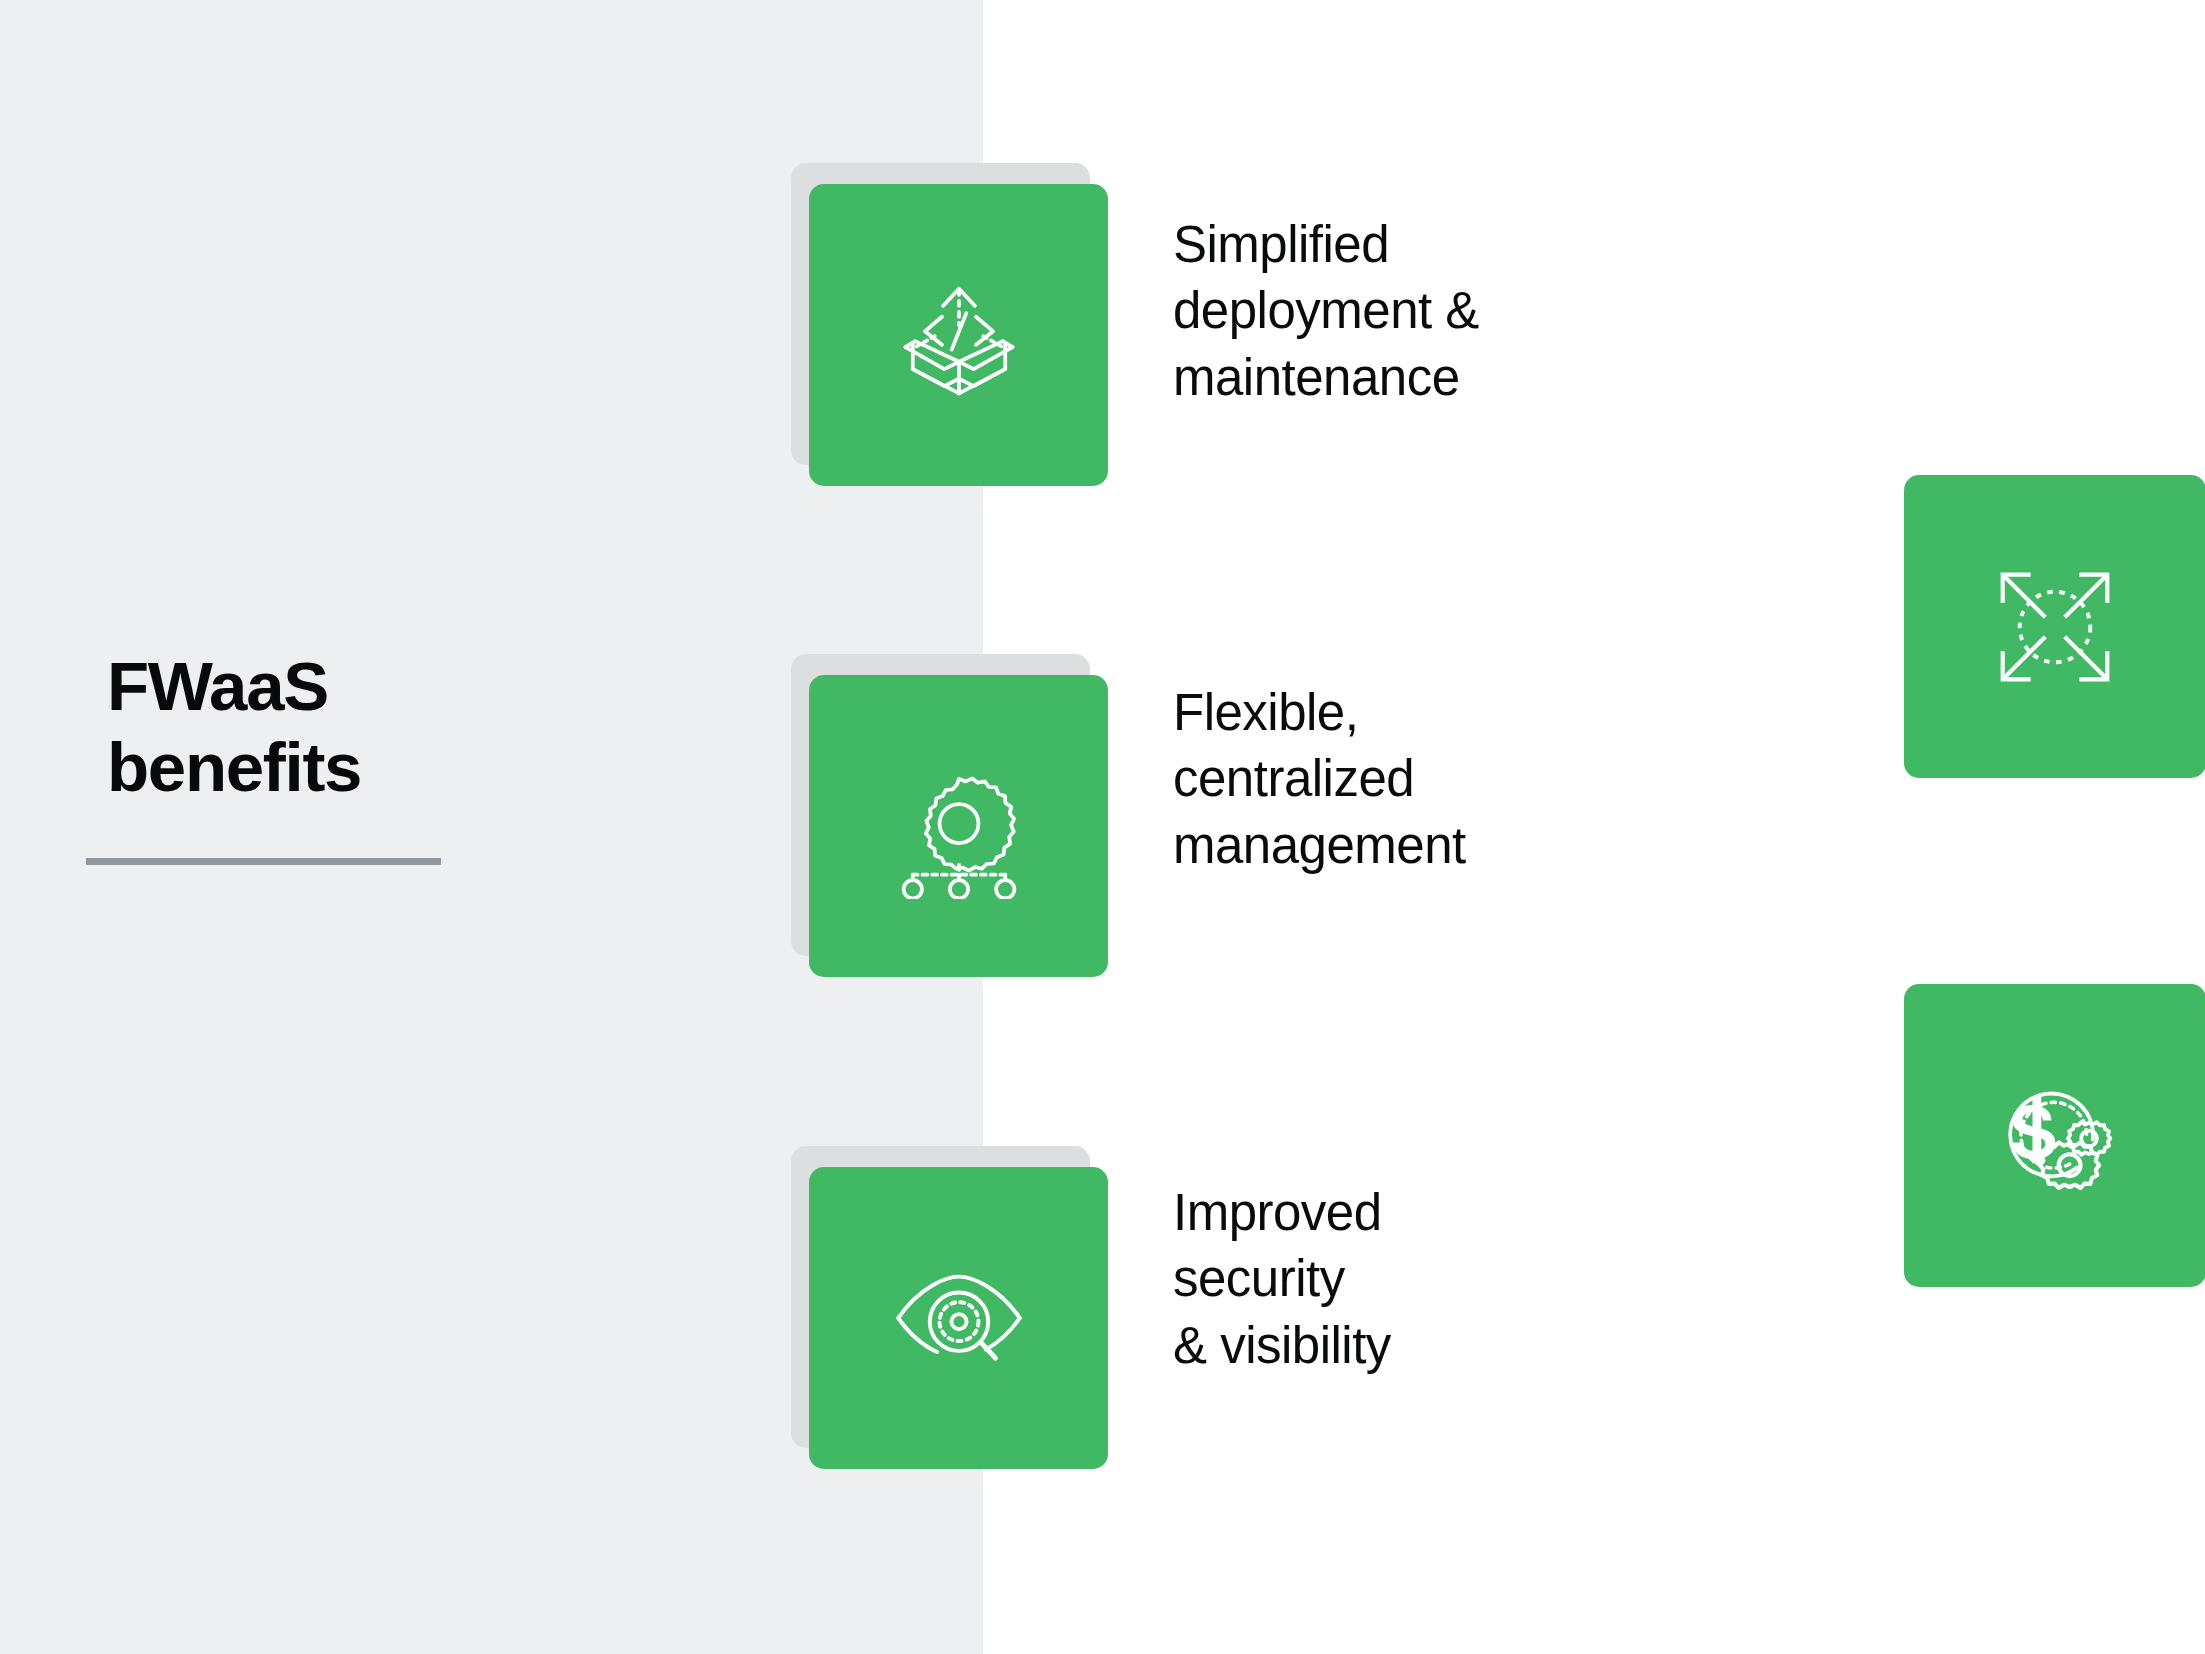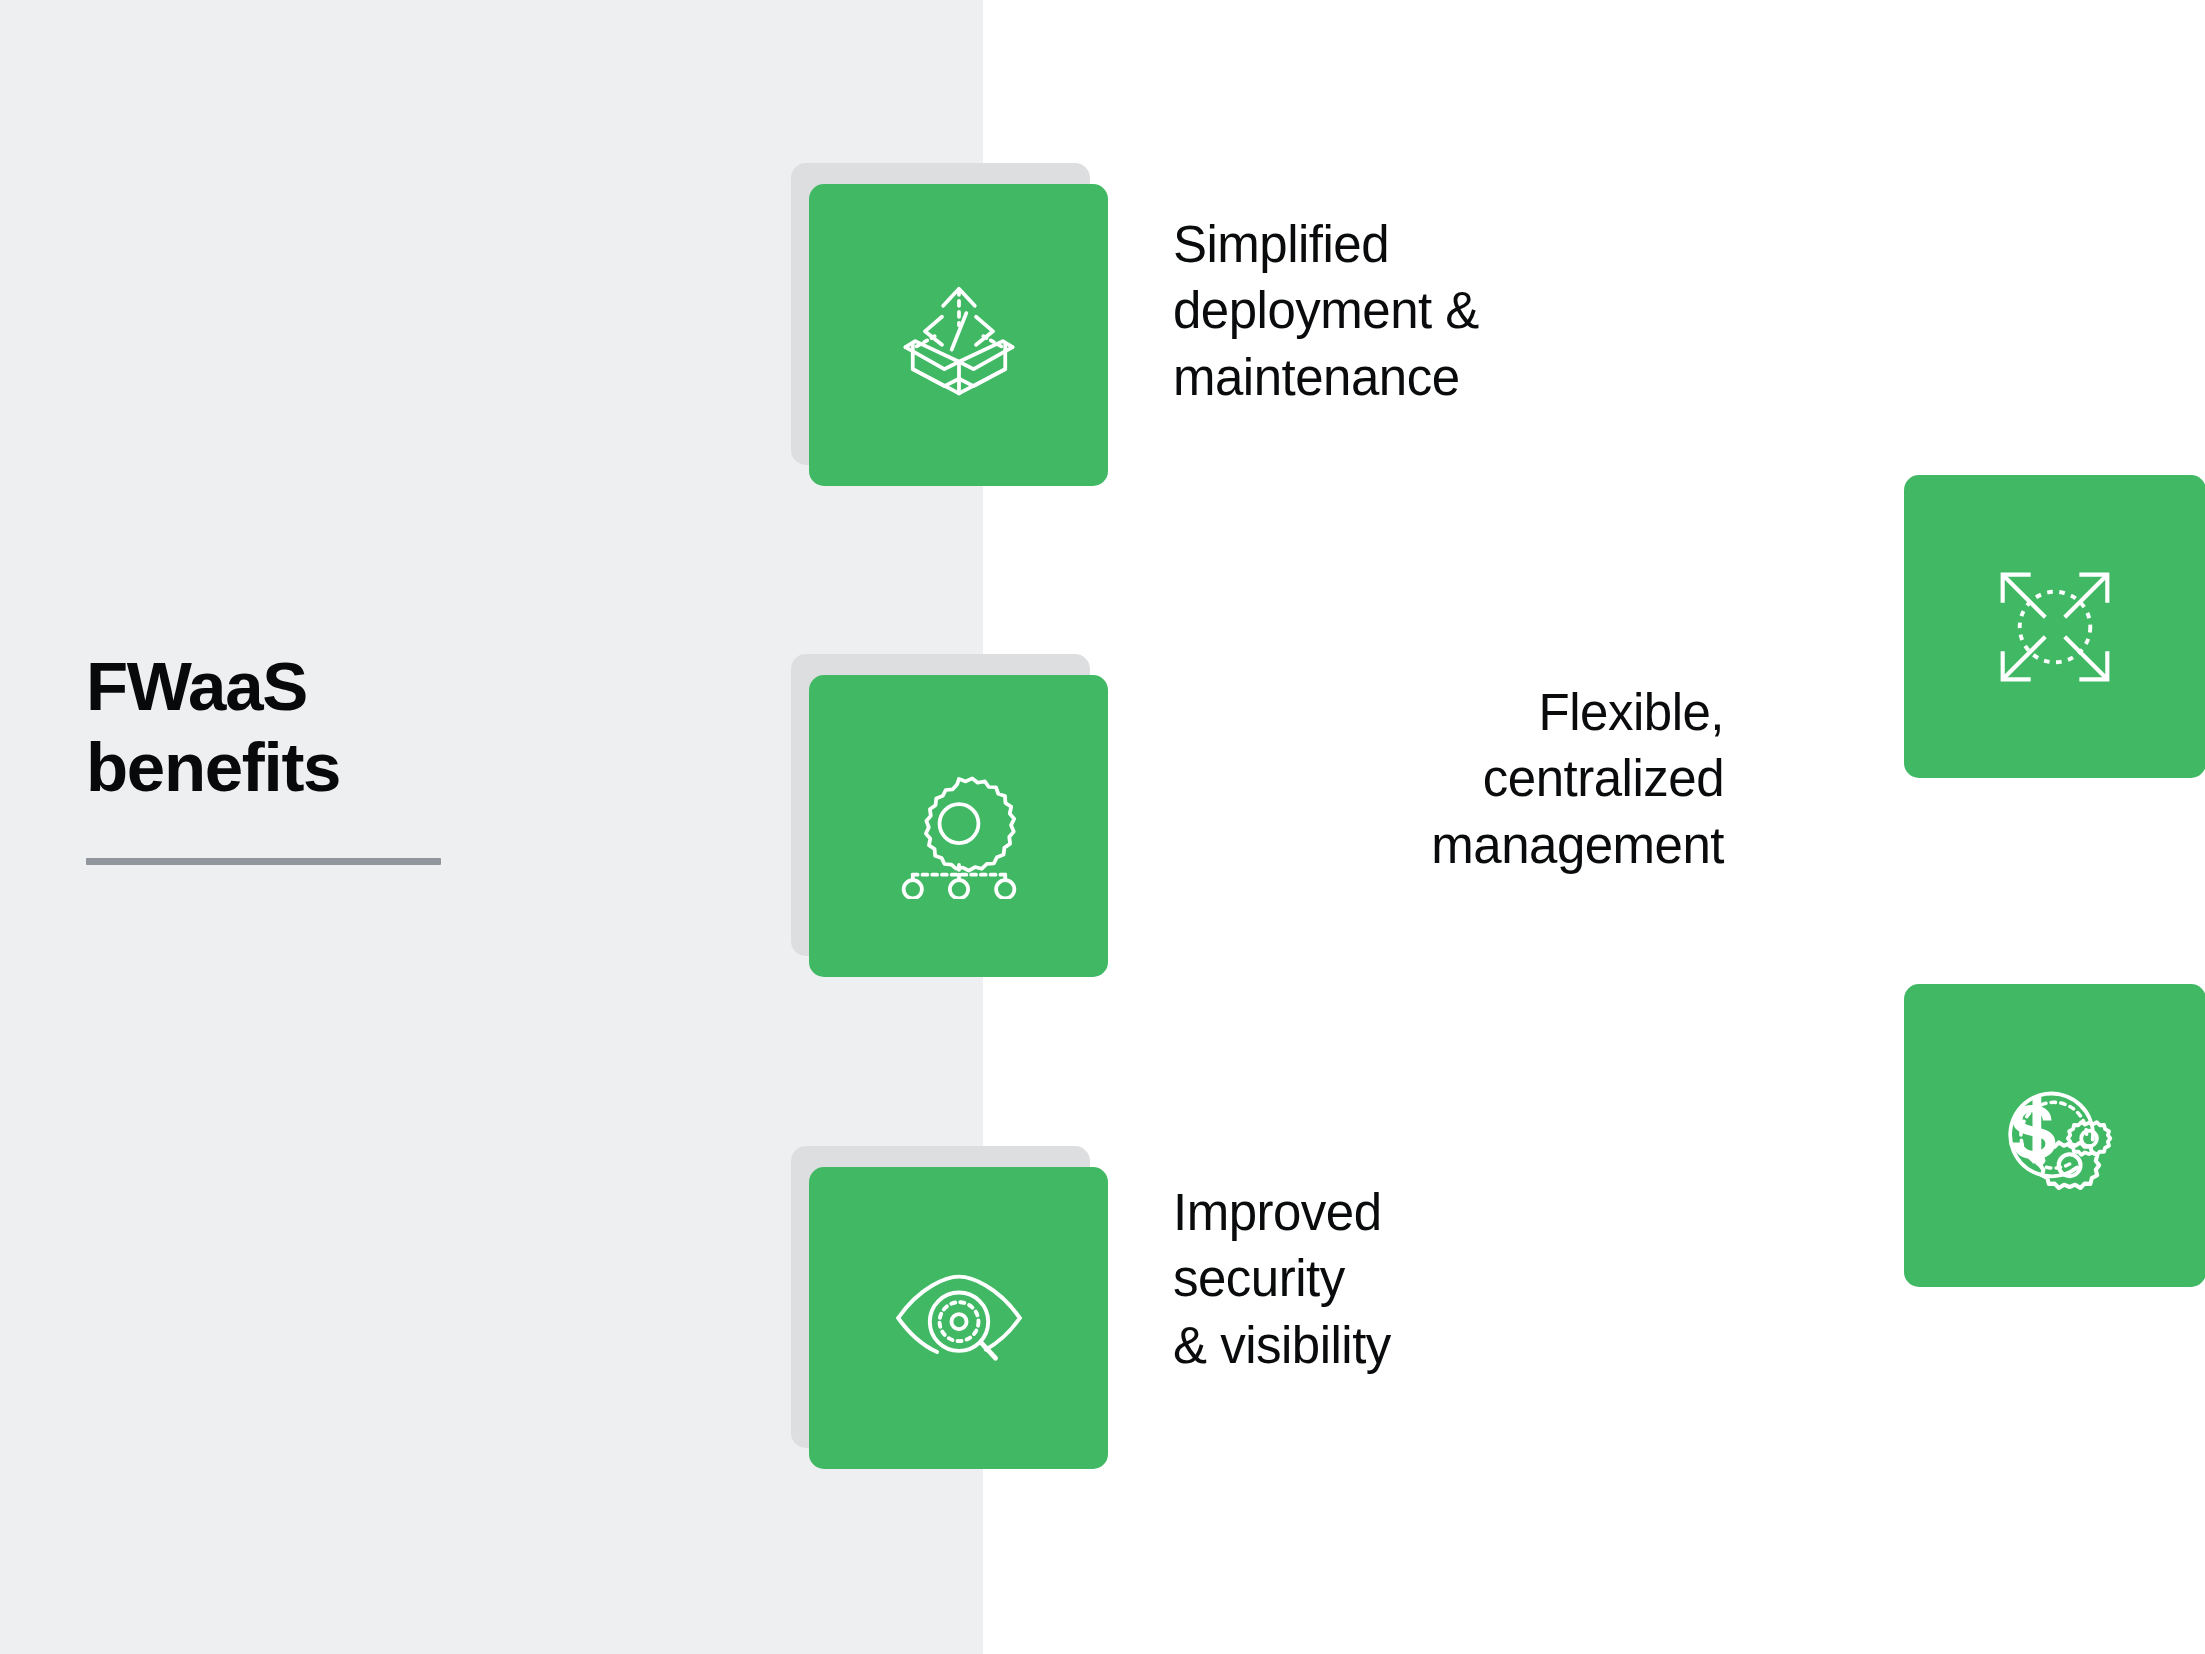--- a/index.html
+++ b/index.html
@@ -26,20 +26,21 @@
     left:86px; top:646px;
     width:662px;
   }
   #page-title {
     font-size:69px;
     font-weight:700;
     line-height:1.18;
     letter-spacing:-1.3px;
     color:#08090A;
     white-space:pre-line;
+    margin-left:21px;
   }
   #title-divider {
     margin-top:49px;
     width:355px; height:7.5px;
     background:#91959C;
     border-radius:0.9px;
   }
 
   
   .tile-wrap { position:absolute; }
@@ -73,21 +74,21 @@
     color:#0A0B0C;
     letter-spacing:-0.5px;
     white-space:pre-line;
   }
 
   
   #tile-wrap-1 { left:809px; top:184px; }
   #tile-wrap-2 { left:809px; top:675px; }
   #tile-wrap-3 { left:809px; top:1167px; }
   #label-1 { left:1173px; top:212px;  width:551px; }
-  #label-2 { left:1173px; top:680px; width:551px;text-align:right; }
+  #label-2 { left:1173px; top:680px; width:551px; }
   #label-3 { left:1173px; top:1180px; width:551px; }
 
   
   #tile-wrap-4 { left:1904px; top:475px; }
   #tile-wrap-5 { left:1904px; top:984px; }
 </style>
 </head>
 <body>
 
 <div id="left-panel" style="background: rgb(237, 239, 240);"></div>

